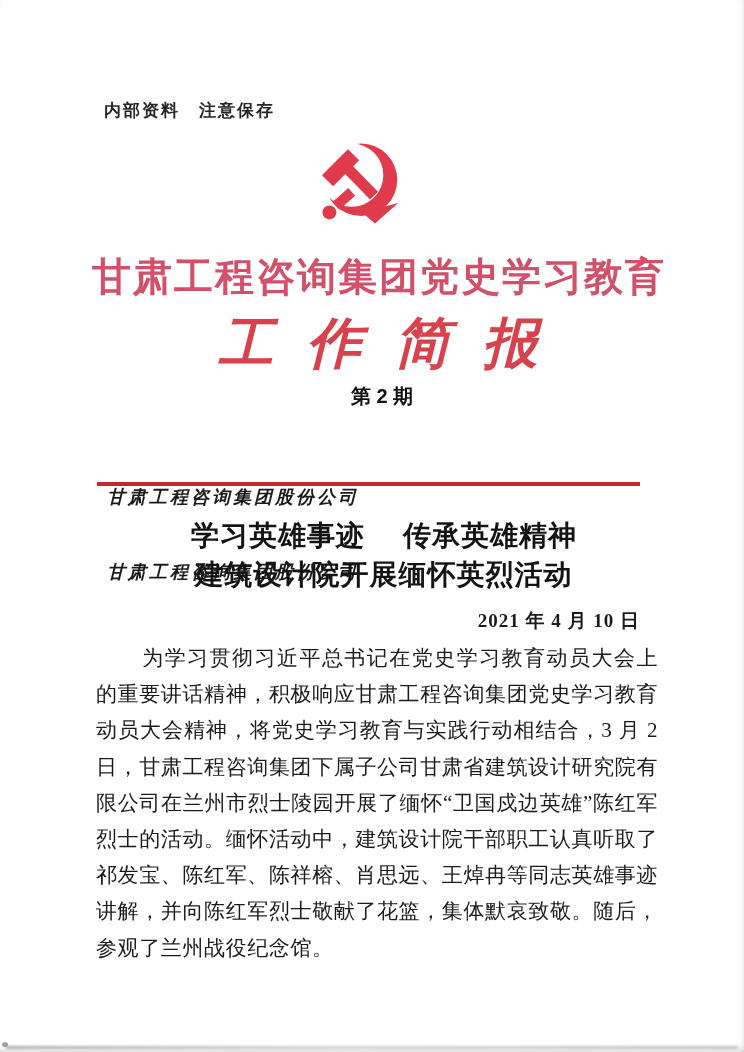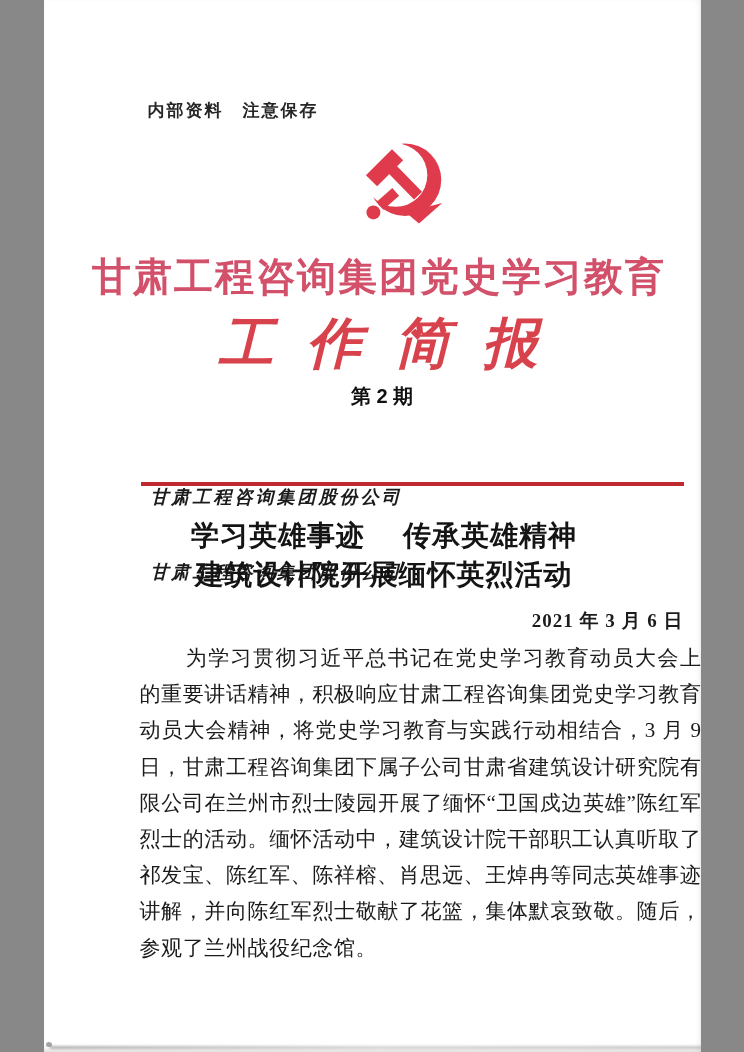--- a/index.html
+++ b/index.html
@@ -1,25 +1,24 @@
 <!DOCTYPE html>
 <html><head>
 <meta charset="utf-8">
 <style>
   html, body { margin: 0; padding: 0; background: #888; }
   .page {
     position: relative;
-    width: 645px;
+    width: 744px;
     height: 1052px;
     margin: 0 auto;
     background: #ffffff;
     overflow: hidden;
     font-family: "Liberation Serif", serif;
     box-shadow: inset -4px 0 8px -6px rgba(0,0,0,.18), inset 0 -7px 10px -7px rgba(0,0,0,.22);
-    padding-left: 12px;
   }
   .notice {
     position: absolute; left: 104px; top: 99px;
     font-family: "Liberation Sans", sans-serif;
     font-size: 17px; font-weight: 600; color: #262626;
     letter-spacing: 2px; white-space: pre;
   }
   .emblem {
     position: absolute; left: 306px; top: 138px;
     width: 97px; height: 93px;
@@ -119,28 +118,28 @@
 
   <div class="banner-title">工作简报</div>
 
   <div class="issue">第 2 期</div>
 
   <div class="issuer-row">
     <div class="issuer-org">
       <div>甘肃工程咨询集团股份公司</div>
       <div>甘肃工程咨询集团股份公司</div>
     </div>
-    <div class="issuer-date">2021 年 3 月 6 日</div>
+    <div class="issuer-date">2021 年 4 月 10 日</div>
   </div>
 
   <div class="red-rule"></div>
 
   <div class="headline">
     <div class="hl-line">学习英雄事迹　 传承英雄精神</div>
     <div class="hl-line">建筑设计院开展缅怀英烈活动</div>
   </div>
 
-  <div class="body-text">为学习贯彻习近平总书记在党史学习教育动员大会上的重要讲话精神，积极响应甘肃工程咨询集团党史学习教育动员大会精神，将党史学习教育与实践行动相结合，3 月 9 日，甘肃工程咨询集团下属子公司甘肃省建筑设计研究院有限公司在兰州市烈士陵园开展了缅怀“卫国戍边英雄”陈红军烈士的活动。缅怀活动中，建筑设计院干部职工认真听取了祁发宝、陈红军、陈祥榕、肖思远、王焯冉等同志英雄事迹讲解，并向陈红军烈士敬献了花篮，集体默哀致敬。随后，参观了兰州战役纪念馆。</div>
+  <div class="body-text">为学习贯彻习近平总书记在党史学习教育动员大会上的重要讲话精神，积极响应甘肃工程咨询集团党史学习教育动员大会精神，将党史学习教育与实践行动相结合，3 月 2 日，甘肃工程咨询集团下属子公司甘肃省建筑设计研究院有限公司在兰州市烈士陵园开展了缅怀“卫国戍边英雄”陈红军烈士的活动。缅怀活动中，建筑设计院干部职工认真听取了祁发宝、陈红军、陈祥榕、肖思远、王焯冉等同志英雄事迹讲解，并向陈红军烈士敬献了花篮，集体默哀致敬。随后，参观了兰州战役纪念馆。</div>
 
   <div class="edge-bottom"></div>
   <div class="edge-speck"></div>
 
 </div>
 
 </body></html>

